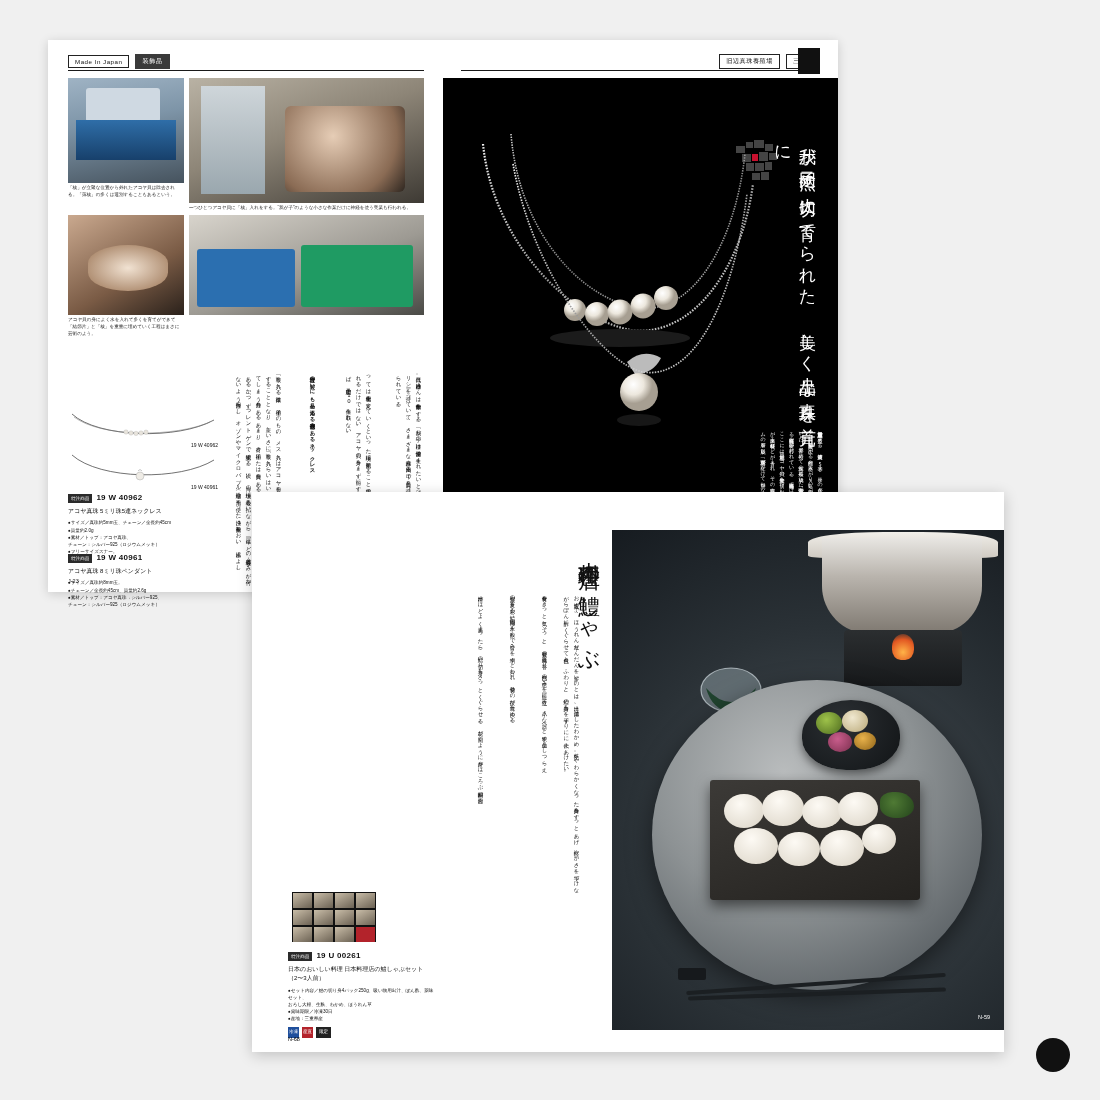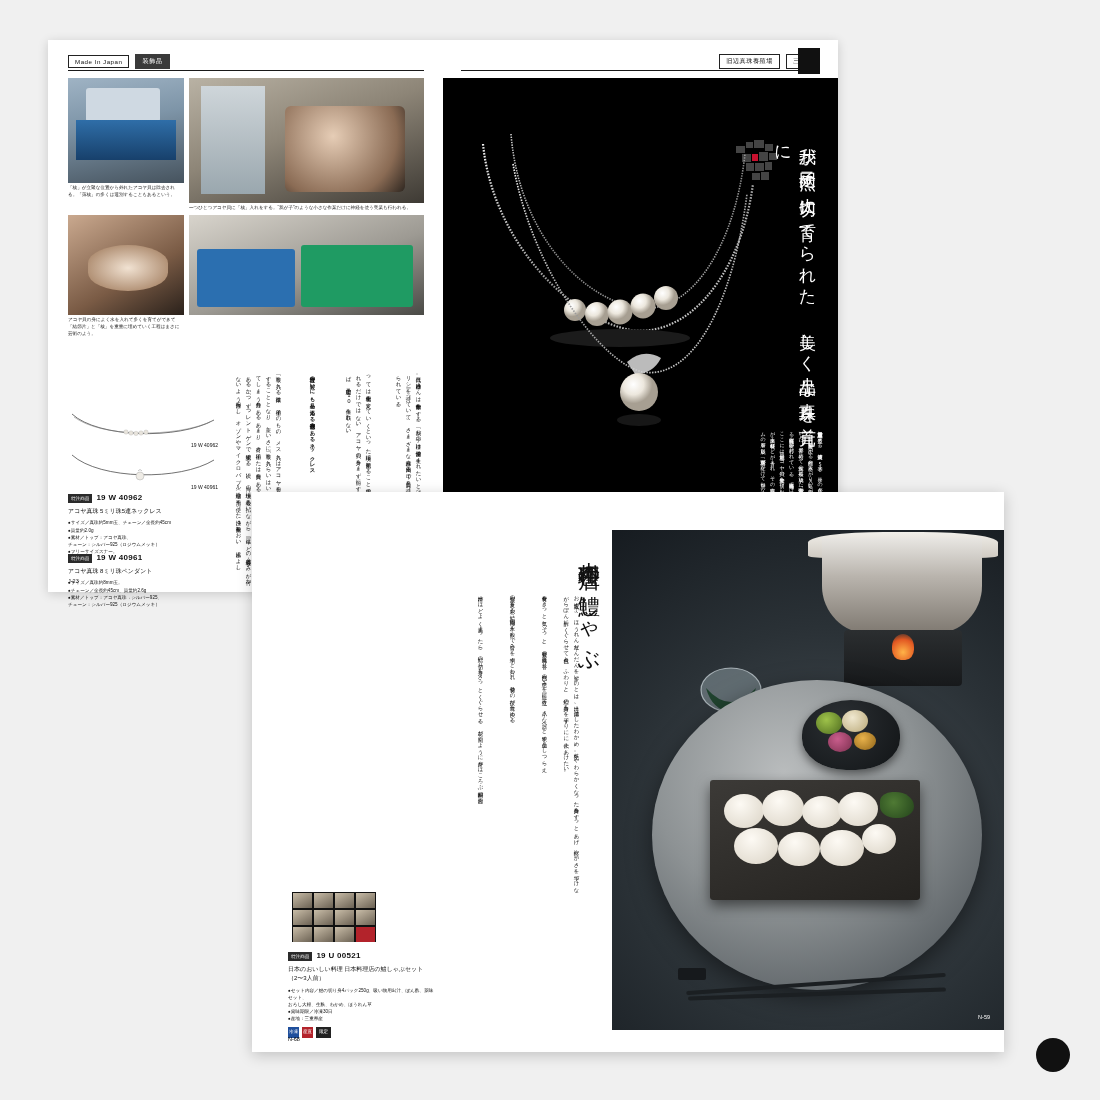--- a/index.html
+++ b/index.html
@@ -338,21 +338,21 @@
             <div class="cellimg"></div>
             <div class="cellimg"></div>
             <div class="cellimg"></div>
             <div class="cellimg" style="background:#b3232b;"></div>
           </div>
       </div>
 
       <div class="s2-spec">
         <div class="spec-head">
           <span class="spec-tag">特注商品</span>
-          <span class="spec-code">19 U 00521</span>
+          <span class="spec-code">19 U 00261</span>
         </div>
         <div class="spec-name">日本のおいしい料理 日本料理店の鱧しゃぶセット（2〜3人前）</div>
         <div class="spec-line">●セット内容／鱧の切り身4パック250g、吸い物用出汁、ぽん酢、薬味セット、</div>
         <div class="spec-line">おろし大根、生麩、わかめ、ほうれん草</div>
         <div class="spec-line">●賞味期限／冷凍30日</div>
         <div class="spec-line">●産地：三重県産</div>
         <div class="badge-row">
           <span class="badge">冷凍</span>
           <span class="badge red">産直</span>
           <span class="badge wide">限定</span>

